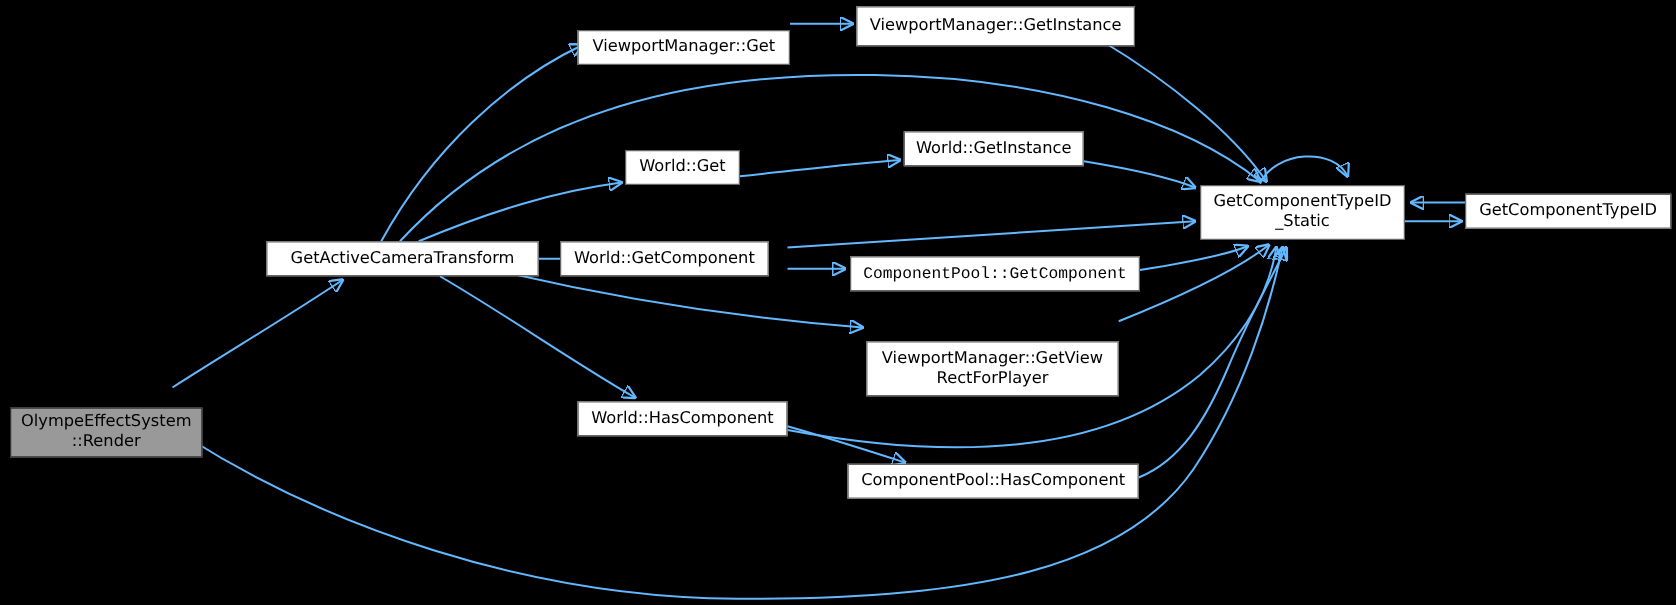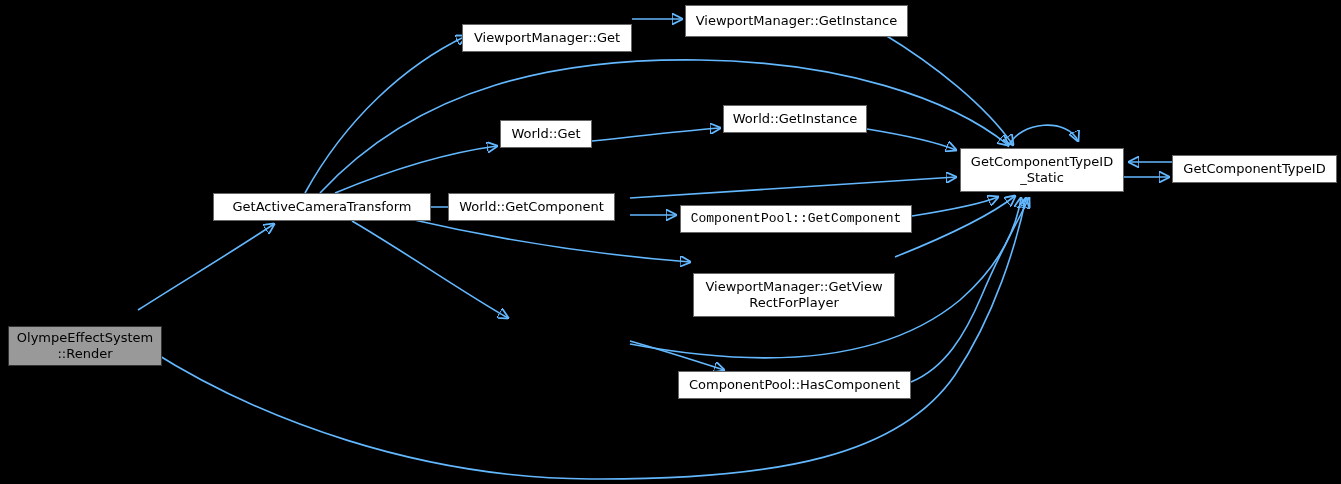--- a/index.html
+++ b/index.html
@@ -81,20 +81,21 @@
 
   <div class="node" style="left:723px;top:105px;width:144px;height:28px;">World::GetInstance</div>
 
   <div class="node" style="left:448px;top:193px;width:167px;height:28px;">World::GetComponent</div>
 
   <div class="node" style="left:680px;top:205px;width:232px;height:28px;font-family:Liberation Mono, monospace;">ComponentPool::GetComponent</div>
 
   <div class="node" style="left:693px;top:253px;width:202px;height:44px;margin-top:20px;">ViewportManager::GetView
 RectForPlayer</div>
 
+  <div class="node" style="left:462px;top:321px;width:168px;height:28px;">World::HasComponent</div>
 
   <div class="node" style="left:678px;top:371px;width:233px;height:28px;">ComponentPool::HasComponent</div>
 
   <div class="node" style="left:960px;top:148px;width:164px;height:44px;">GetComponentTypeID
 _Static</div>
 
   <div class="node" style="left:1172px;top:155px;width:165px;height:28px;">GetComponentTypeID</div>
 
 </div>
 

